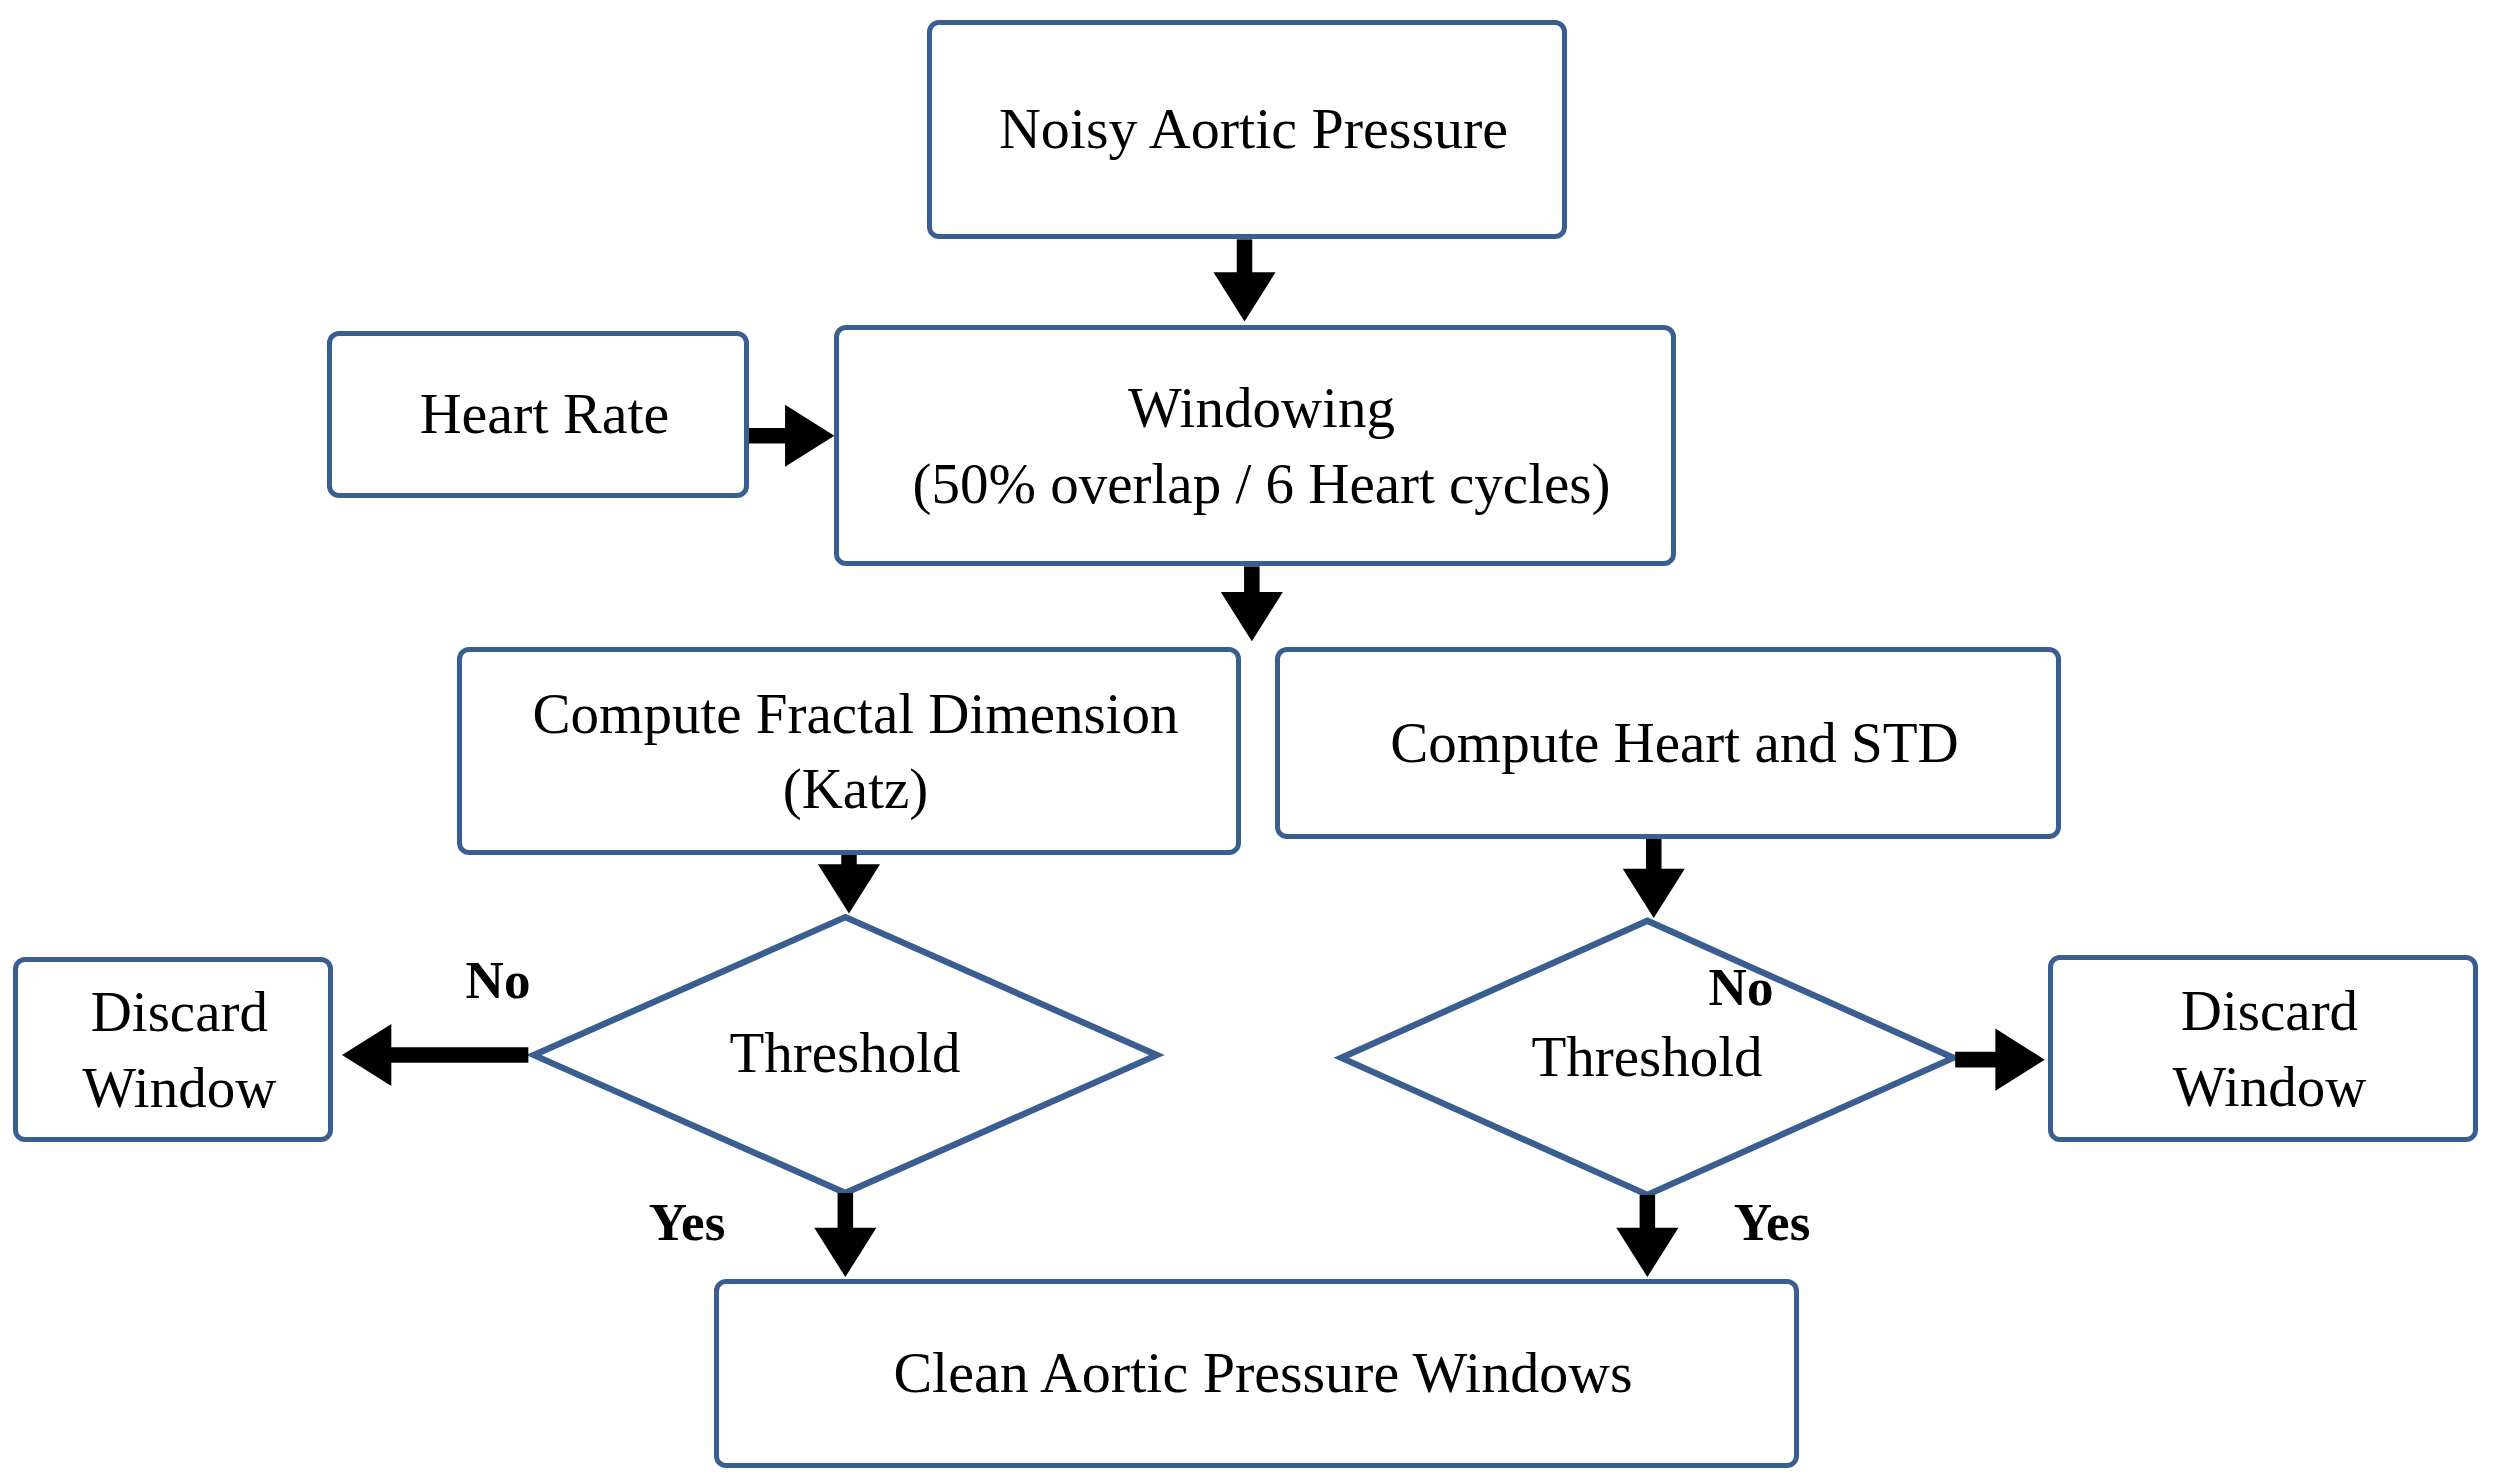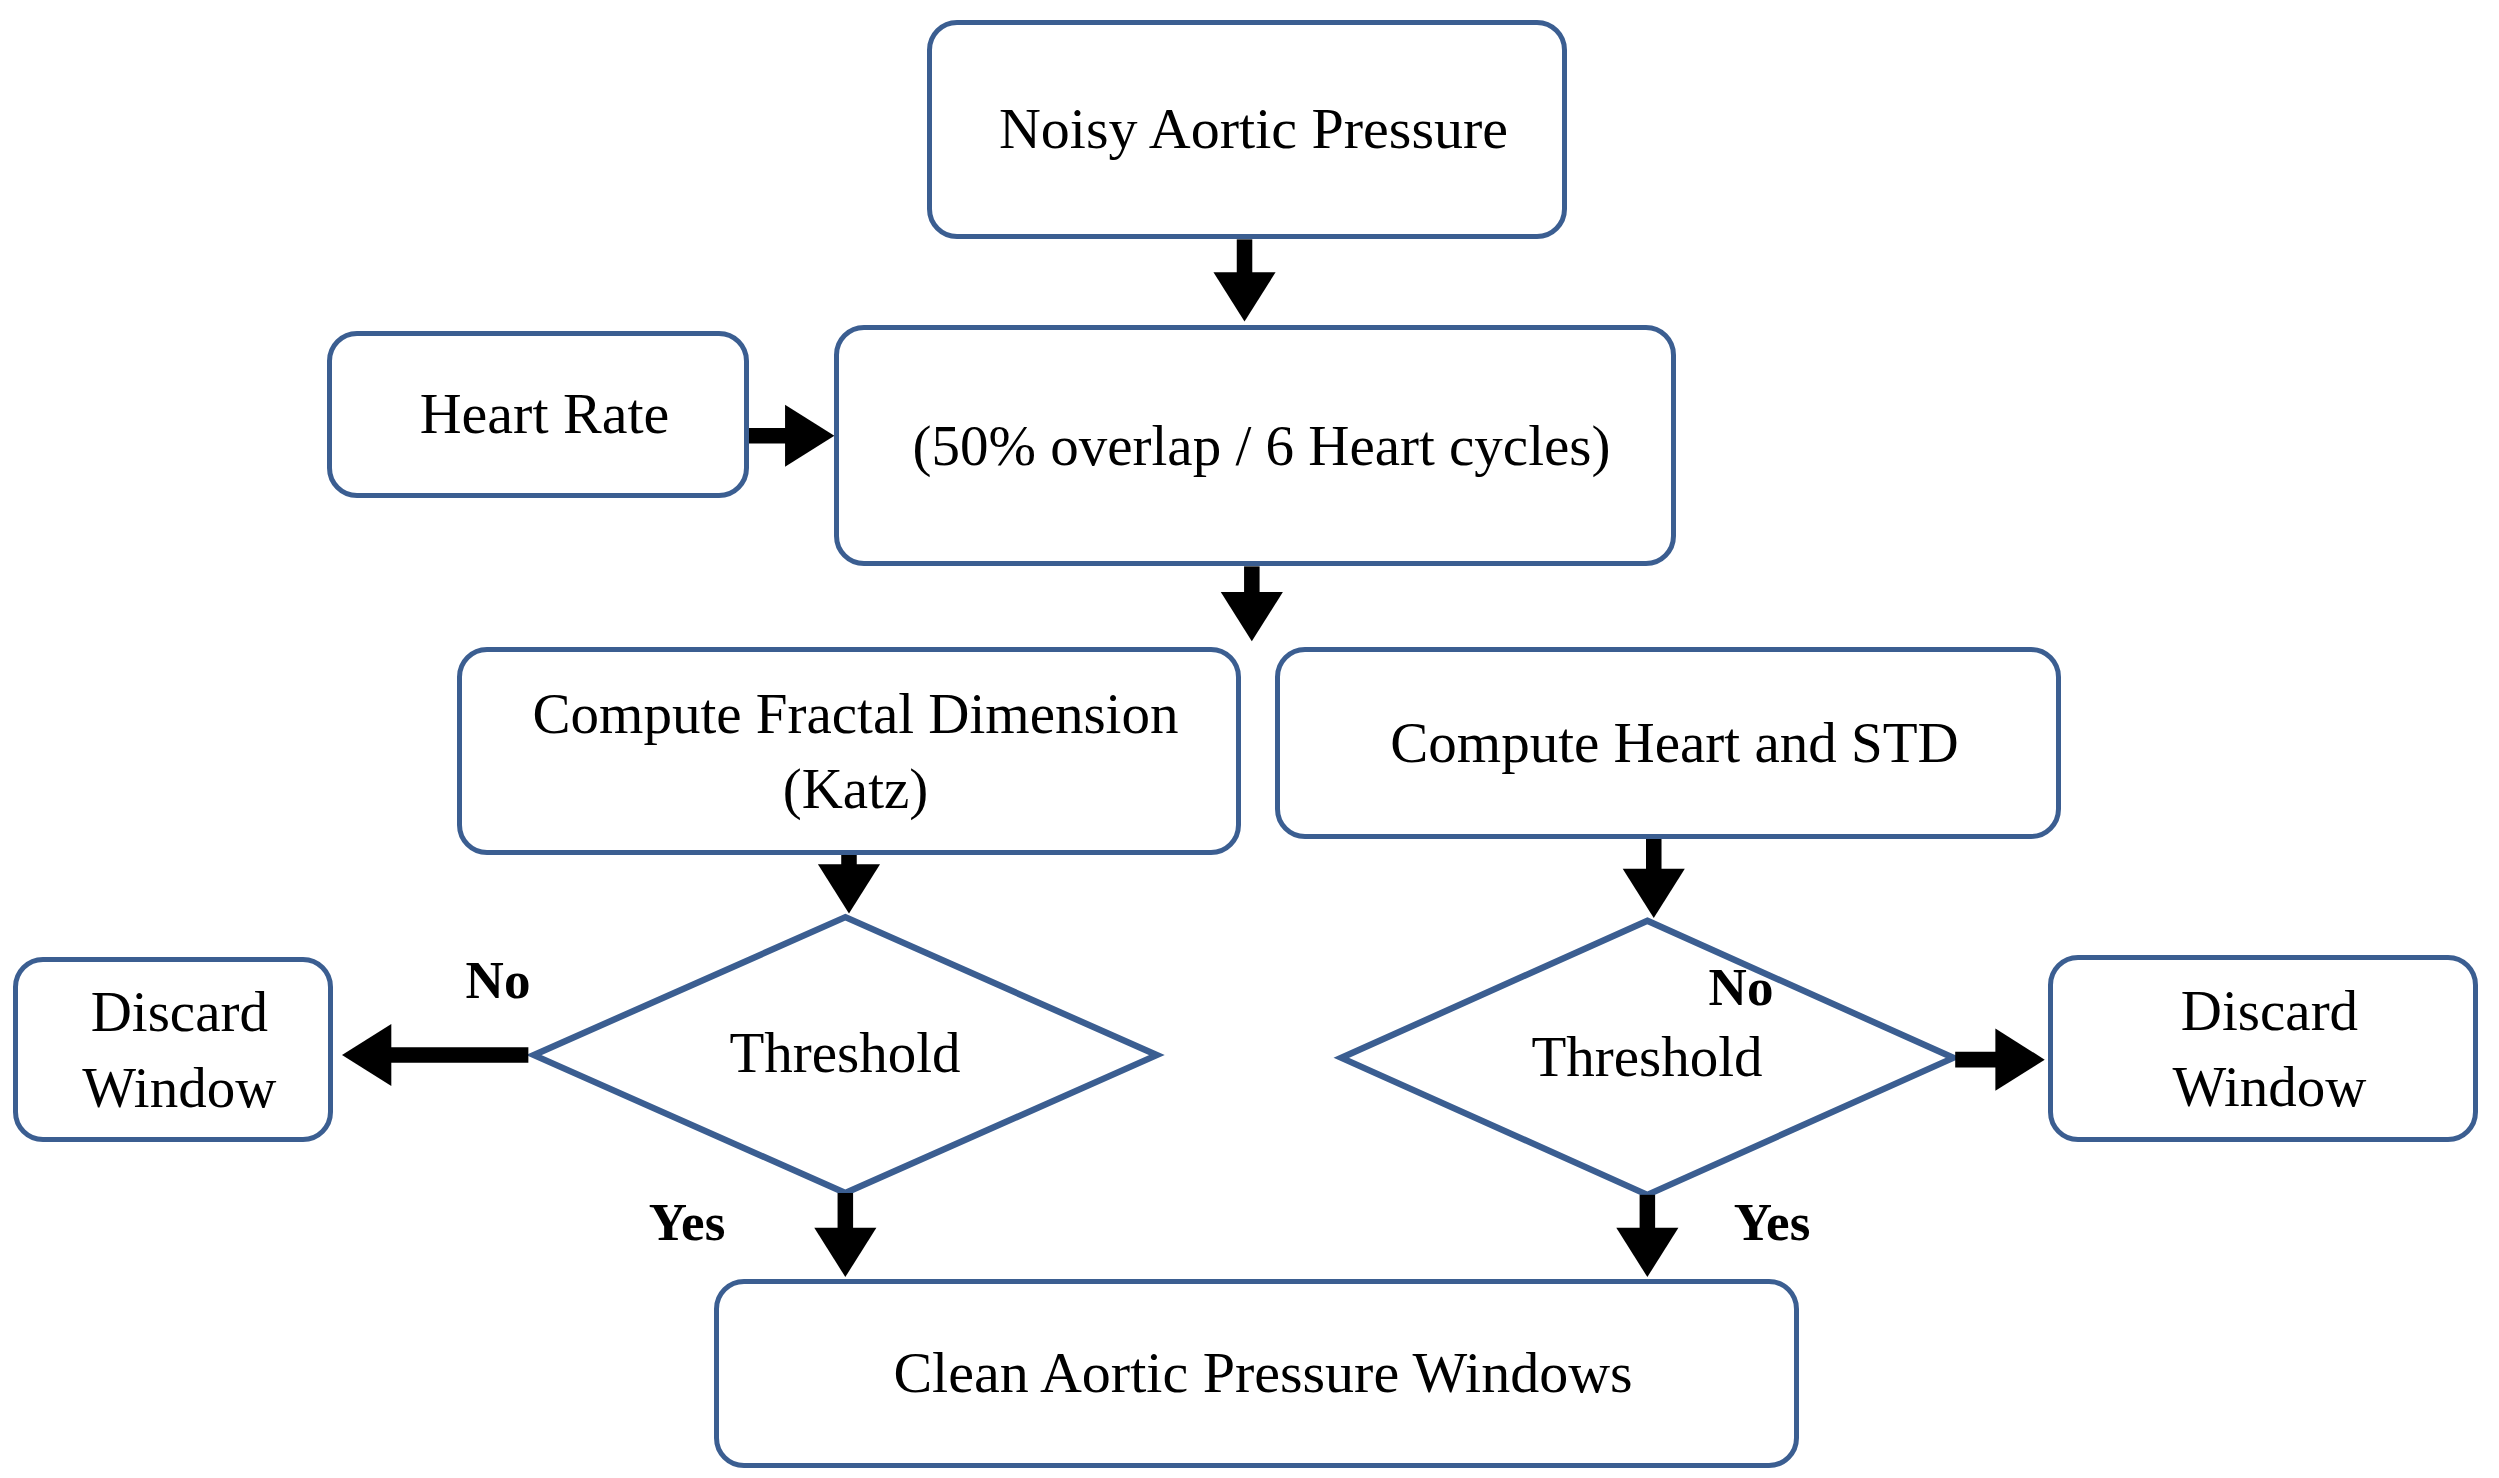--- a/index.html
+++ b/index.html
@@ -15,21 +15,21 @@
   #shape-layer {
     position: absolute;
     left: 0; top: 0;
     width: 2500px; height: 1478px;
     z-index: 1;
   }
   .node {
     position: absolute;
     box-sizing: border-box;
     border: 5.5px solid #3b5e91;
-    border-radius: 30px;
+    border-radius: 12px;
     background: #ffffff;
     display: flex;
     flex-direction: column;
     align-items: center;
     justify-content: center;
     text-align: center;
     z-index: 2;
     font-size: 57px;
     line-height: 1.32;
     padding-left: 13px;
@@ -115,20 +115,21 @@
 
   <div class="node node-noisy">
     <span>Noisy Aortic Pressure</span>
   </div>
 
   <div class="node node-heart-rate">
     <span>Heart Rate</span>
   </div>
 
   <div class="node node-windowing">
+    <span>Windowing</span>
     <span>(50% overlap / 6 Heart cycles)</span>
   </div>
 
   <div class="node node-compute-fd">
     <span>Compute Fractal Dimension</span>
     <span>(Katz)</span>
   </div>
 
   <div class="node node-compute-mean">
     <span>Compute Heart and STD</span>

